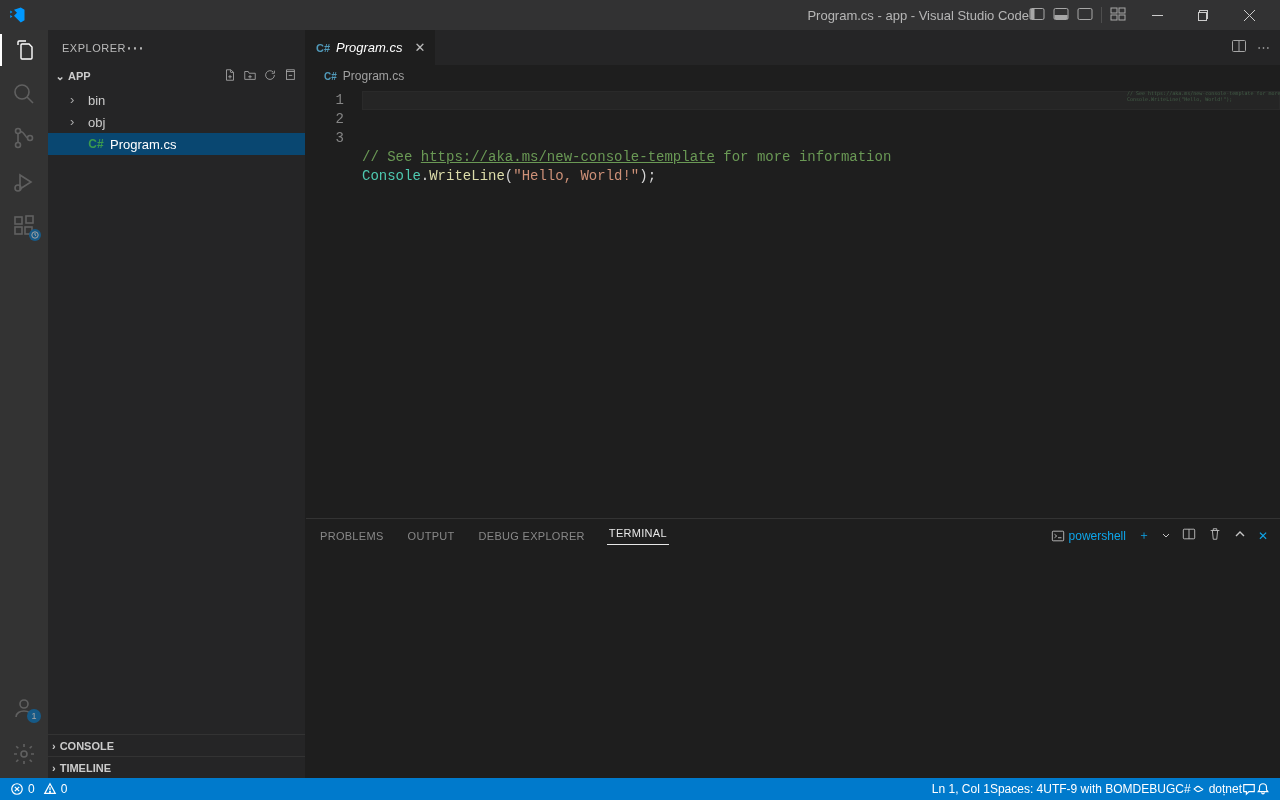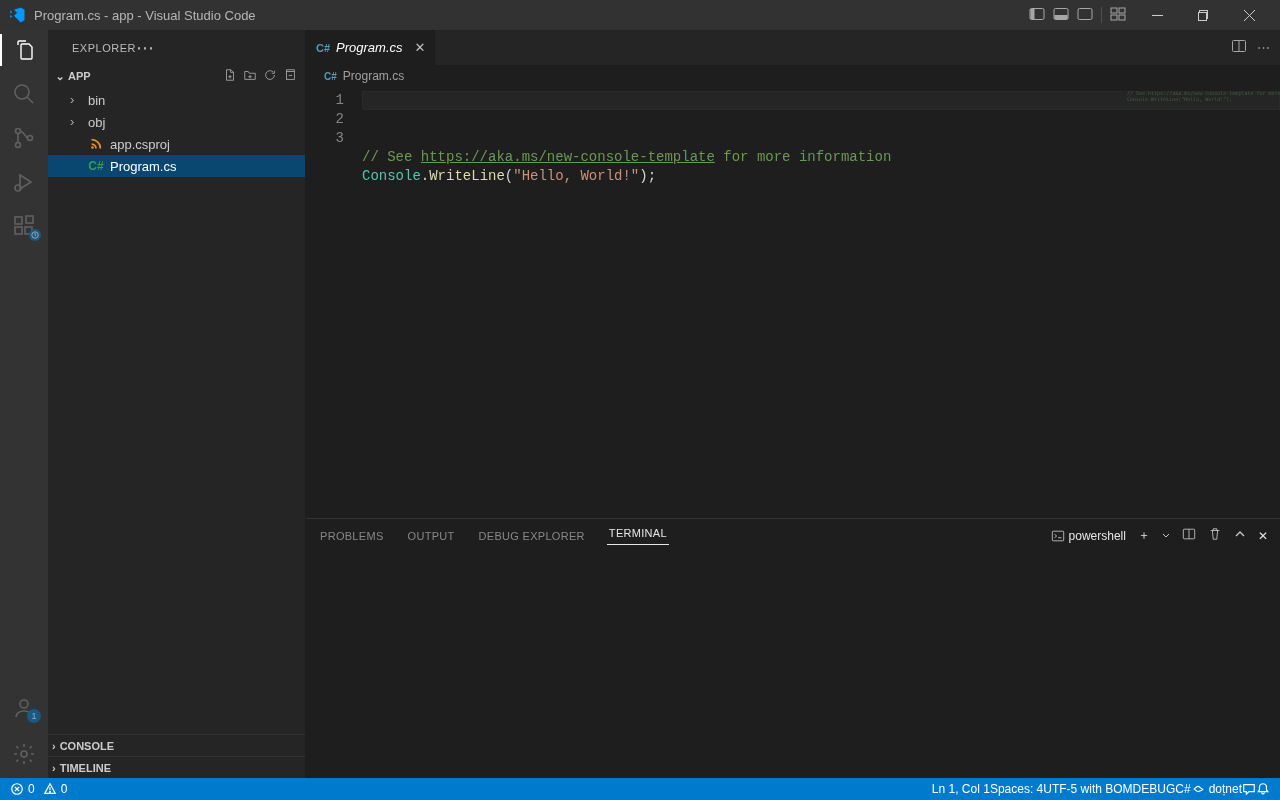--- a/index.html
+++ b/index.html
@@ -11,21 +11,21 @@
     display: flex; flex-direction: column;
   }
   
   .titlebar {
     height: 30px; background: #323233; display: flex; align-items: center;
     padding: 0 8px; color: #cccccc; flex-shrink: 0;
   }
   .titlebar .logo { width: 18px; height: 18px; margin-right:8px; }
   .titlebar .menu { display: flex; gap: 0; }
   .titlebar .menu span { padding: 0 8px; line-height: 30px; cursor: default; }
-  .titlebar .title { flex: 1; text-align: left; opacity: .85; }
+  .titlebar .title { flex: 1; text-align: right; opacity: .85; }
   .title-icons { display: flex; align-items: center; gap: 8px; margin-right: 8px; }
   .title-icons svg, .title-icons .sep { opacity:.8 }
   .sep { width:1px; height:16px; background:#555; }
   .win-controls { display: flex; gap:0; }
   .win-controls div {
     width: 46px; height: 30px; display: flex; align-items: center; justify-content: center;
   }
   
   .main-grid { flex:1; display:flex; min-height:0; }
   
@@ -48,21 +48,21 @@
   .clock-badge {
     position:absolute; bottom:-3px; right:-5px; background:#007acc;
     border-radius:50%; width:12px; height:12px; display:flex; align-items:center; justify-content:center;
   }
   
   .sidebar {
     width: 258px; background:#252526; display:flex; flex-direction:column; border-right:1px solid #1e1e1e;
   }
   .side-head {
     height:35px; display:flex; align-items:center; 
-    padding:0 24px; font-size:11px; letter-spacing:.5px; color:#bbb;
+    padding:0 14px; font-size:11px; letter-spacing:.5px; color:#bbb;
   }
   .side-head .dots { font-size:18px; letter-spacing:1px; }
   .folder-head {
     height:22px; display:flex; align-items:center; padding-left:4px; font-size:11px; font-weight:600; color:#ccc;
   }
   .folder-head .chev { width:16px; text-align:center; }
   .folder-head .spacer { flex:1; }
   .folder-head .acts { display:flex; gap:6px; padding-right:8px; }
   .folder-head .acts span { opacity:.8; font-size:12px; }
   .tree { padding-top:2px; }
@@ -122,21 +122,21 @@
   .panel {
     height:260px; background:#1e1e1e; border-top:1px solid #333; display:flex; flex-direction:column;gap:7px;
   }
   .panel-tabs {
     height:33px; display:flex; align-items:center; gap:20px; padding:0 12px; font-size:11px;
     color:#888;
   }
   .panel-tabs .ptab { padding:0 2px; letter-spacing:.3px; }
   .panel-tabs .ptab.active { color:#e7e7e7; border-bottom:1px solid #e7e7e7; padding-bottom:5px; }
   .panel-tabs .fill { flex:1; }
-  .panel-right { display:flex; align-items:center; gap:12px; font-size:12px; color:#e5e5e5; }
+  .panel-right { display:flex; align-items:center; gap:12px; font-size:12px; color:#0ea5e9; }
   .panel-right .shell-chip { display:flex; align-items:center; gap:4px; }
   .term {
     flex:1; padding:10px 12px; font-family:Consolas,"Courier New",monospace; font-size:13px;
     line-height:17px; color:#d4d4d4; white-space:pre;
   }
   .t-yellow { color:#d9d97c; }
   .cursor-box {
     display:inline-block; width:7px; height:13px; border:1px solid #ccc; vertical-align:-2px;
   }
   
@@ -292,31 +292,20 @@
       </span>
     </div>
     <div class="tree" id="file-tree">
         <div class="tree-row folder">
           <span class="chev">›</span>
           <span>bin</span>
         </div>
         <div class="tree-row folder">
           <span class="chev">›</span>
           <span>obj</span>
-        </div>
-        <div class="tree-row ">
-          <span class="chev"></span>
-          <span class="ico rss">
-            <svg width="14" height="14" viewBox="0 0 16 16">
-              <path d="M3 3a10 10 0 0 1 10 10" fill="none" stroke="#f48b2b" stroke-width="2"></path>
-              <path d="M3 8a5 5 0 0 1 5 5" fill="none" stroke="#f48b2b" stroke-width="2"></path>
-              <circle cx="4" cy="12" r="1.5" fill="#f48b2b"></circle>
-            </svg>
-          </span>
-          <span>app.csproj</span>
         </div>
         <div class="tree-row  selected">
           <span class="chev"></span>
           <span class="ico cs">C#</span>
           <span>Program.cs</span>
         </div>
       </div>
     <div class="side-bottom">
       <div class="section-row">
           <span class="chev">›</span>
@@ -413,21 +402,21 @@
           <path d="M8 2l6 11H2z"></path>
           <line x1="8" y1="6" x2="8" y2="9.5"></line>
           <circle cx="8" cy="11.3" r="0.5" fill="#fff"></circle>
         </svg>
       <span>0</span>
     </span>
   </div>
   <div class="right">
     <span class="item">Ln 1, Col 1</span>
     <span class="item">Spaces: 4</span>
-    <span class="item">UTF-5 with BOM</span>
+    <span class="item">UTF-9 with BOM</span>
     <span class="item">DEBUG</span>
     <span class="item">C#</span>
     <span class="item">
       <svg class="svg-inline" width="14" height="14" viewBox="0 0 16 16" fill="none" stroke="#fff" stroke-width="1.3">
           <path d="M3 8c2 0 3-3 5-3s3 3 5 3-3 3-5 3-3-3-5-3z"></path>
         </svg>
       <span>doṭnet</span>
     </span>
     <span class="item">
       <svg class="svg-inline" width="14" height="14" viewBox="0 0 16 16" fill="none" stroke="#fff" stroke-width="1.3">

